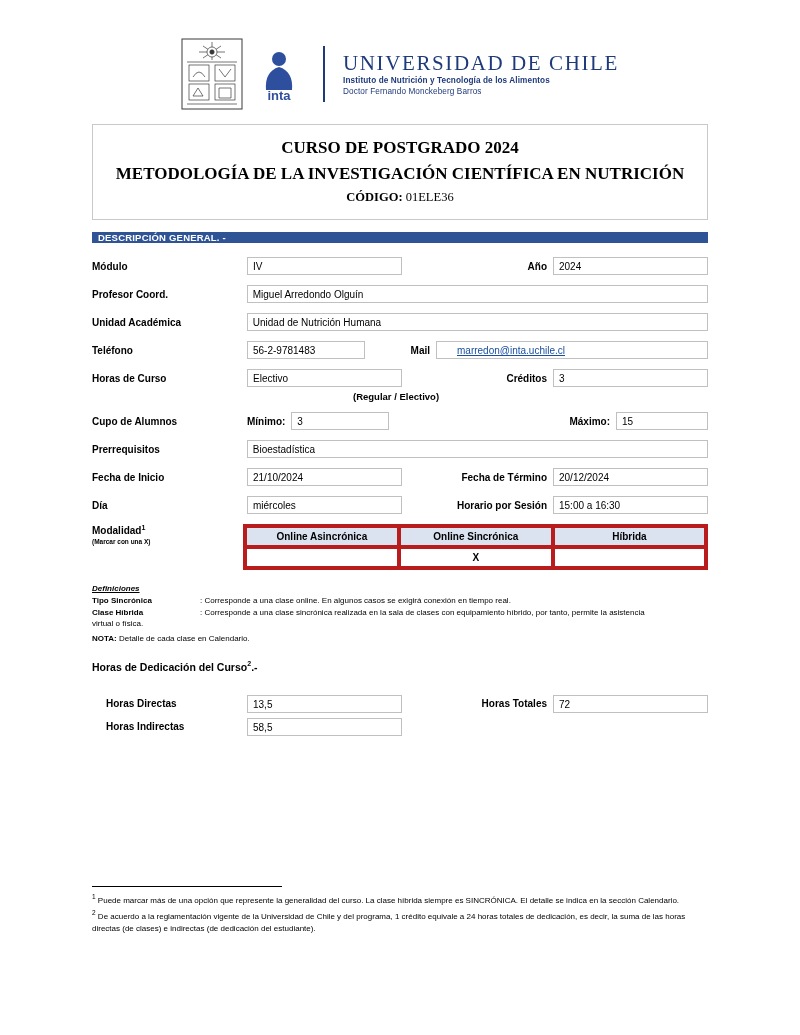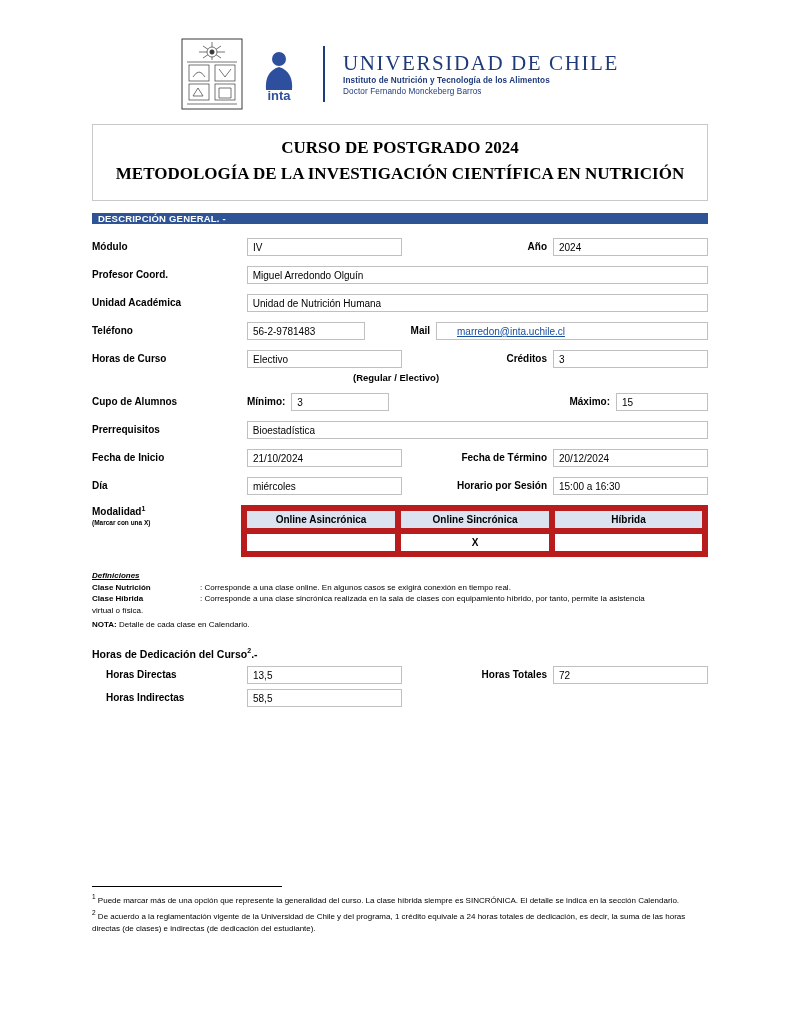--- a/index.html
+++ b/index.html
@@ -173,21 +173,21 @@
     font-size: 10px;
   }
   .mod-label-box .m1 sup { font-size: 7px; }
   .mod-label-box .m2 {
     font-size: 6.5px;
     font-weight: bold;
     margin-top: 2px;
   }
   .mod-table { border-collapse: collapse; }
   .mod-table td {
-    border: 6px solid #b91c1c;
+    border: 4px solid #b91c1c;
     width: 154px;
     height: 17px;
     text-align: center;
     font-size: 10px;
     font-weight: bold;
     padding: 0;
   }
   .mod-table tr.head td { background: #dbe2f0; }
   .mod-table tr.marks td { font-weight: bold; }
 
@@ -211,21 +211,21 @@
   .nota { margin-top: 3px; line-height: 1.45; }
   .nota b { font-weight: bold; }
 
   
   .horas-title {
     margin-top: 16px;
     font-size: 10.5px;
     font-weight: bold;
   }
   .horas-title sup { font-size: 7px; }
-  .horas-rows { margin-top: 6px; }
+  .horas-rows { margin-top: 22px; }
   .horas-rows .row { margin-bottom: 5px; }
   .lbl-h { width: 155px; padding-left: 14px; box-sizing: border-box; }
 
   
   .footnotes {
     position: absolute;
     left: 92px;
     right: 92px;
     bottom: 98px;
     font-size: 8px;
@@ -280,20 +280,24 @@
     <div class="univ-text">
       <div class="l1">UNIVERSIDAD DE CHILE</div>
       <div class="l2">Instituto de Nutrición y Tecnología de los Alimentos</div>
       <div class="l3">Doctor Fernando Monckeberg Barros</div>
     </div>
   </div>
 
   <div class="title-box">
     <div class="t">CURSO DE POSTGRADO 2024</div>
     <div class="t">METODOLOGÍA DE LA INVESTIGACIÓN CIENTÍFICA EN NUTRICIÓN</div>
+    <div class="code">
+      <b>CÓDIGO:</b>
+      <span>01ELE36</span>
+    </div>
   </div>
 
   <div class="section-bar">DESCRIPCIÓN GENERAL. -</div>
 
   <div class="form">
 
     <div class="row">
       <div class="lbl lbl-w">Módulo</div>
       <div class="field f-mod">IV</div>
       <div class="spacer"></div>
@@ -382,21 +386,21 @@
         </tr>
       </tbody>
         </table>
     </div>
   </div>
 
   <div class="defs">
     <div class="dt">Definiciones</div>
 
     <div class="def-line">
-      <div class="def-term">Clase Nutrición</div>
+      <div class="def-term">Tipo Sincrónica</div>
       <div class="def-desc">: Corresponde a una clase online. En algunos casos se exigirá conexión en tiempo real.</div>
     </div>
     <div class="def-line">
       <div class="def-term">Clase Híbrida</div>
       <div class="def-desc">: Corresponde a una clase sincrónica realizada en la sala de clases con equipamiento híbrido, por tanto, permite la asistencia</div>
     </div>
     <div class="def-cont">virtual o física.</div>
 
     <div class="nota">
       <b>NOTA:</b><span> Detalle de cada clase en Calendario.</span>

